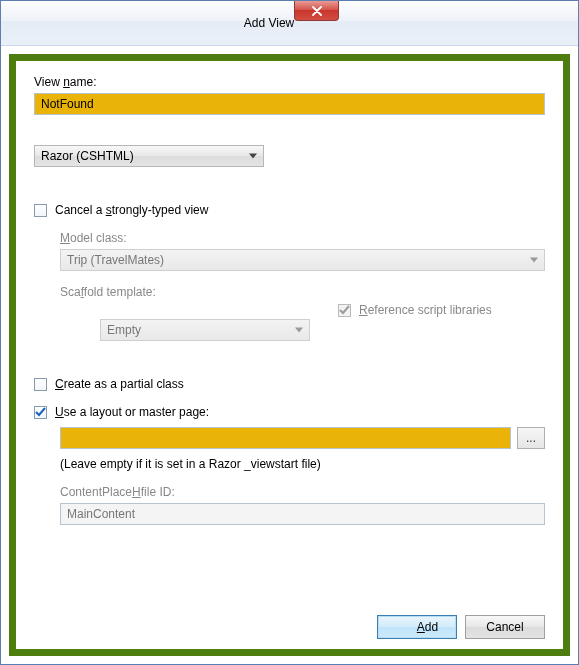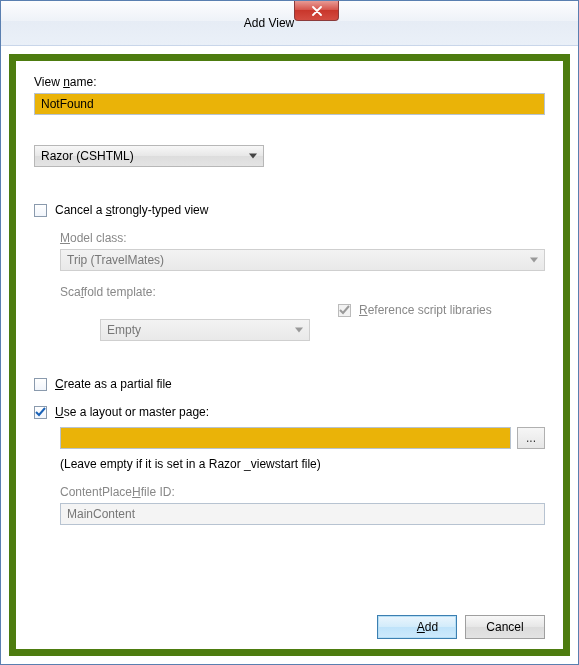--- a/index.html
+++ b/index.html
@@ -190,21 +190,21 @@
         </div>
       </div>
 
       <div class="gap-lg"></div>
 
       <div class="chk-row row">
         <div class="chkbox">
           
         </div>
         <span class="label" style="margin:0">
-          <span class="underline">C</span><span>reate as a partial file</span>
+          <span class="underline">C</span><span>reate as a partial class</span>
         </span>
       </div>
 
       <div class="chk-row">
         <div class="chkbox checked">
           <svg viewBox="0 0 11 11">
               <path d="M1 5 L4 8 L10 1" stroke="#1a62b7" stroke-width="2" fill="none"></path>
             </svg>
         </div>
         <span class="label" style="margin:0">

